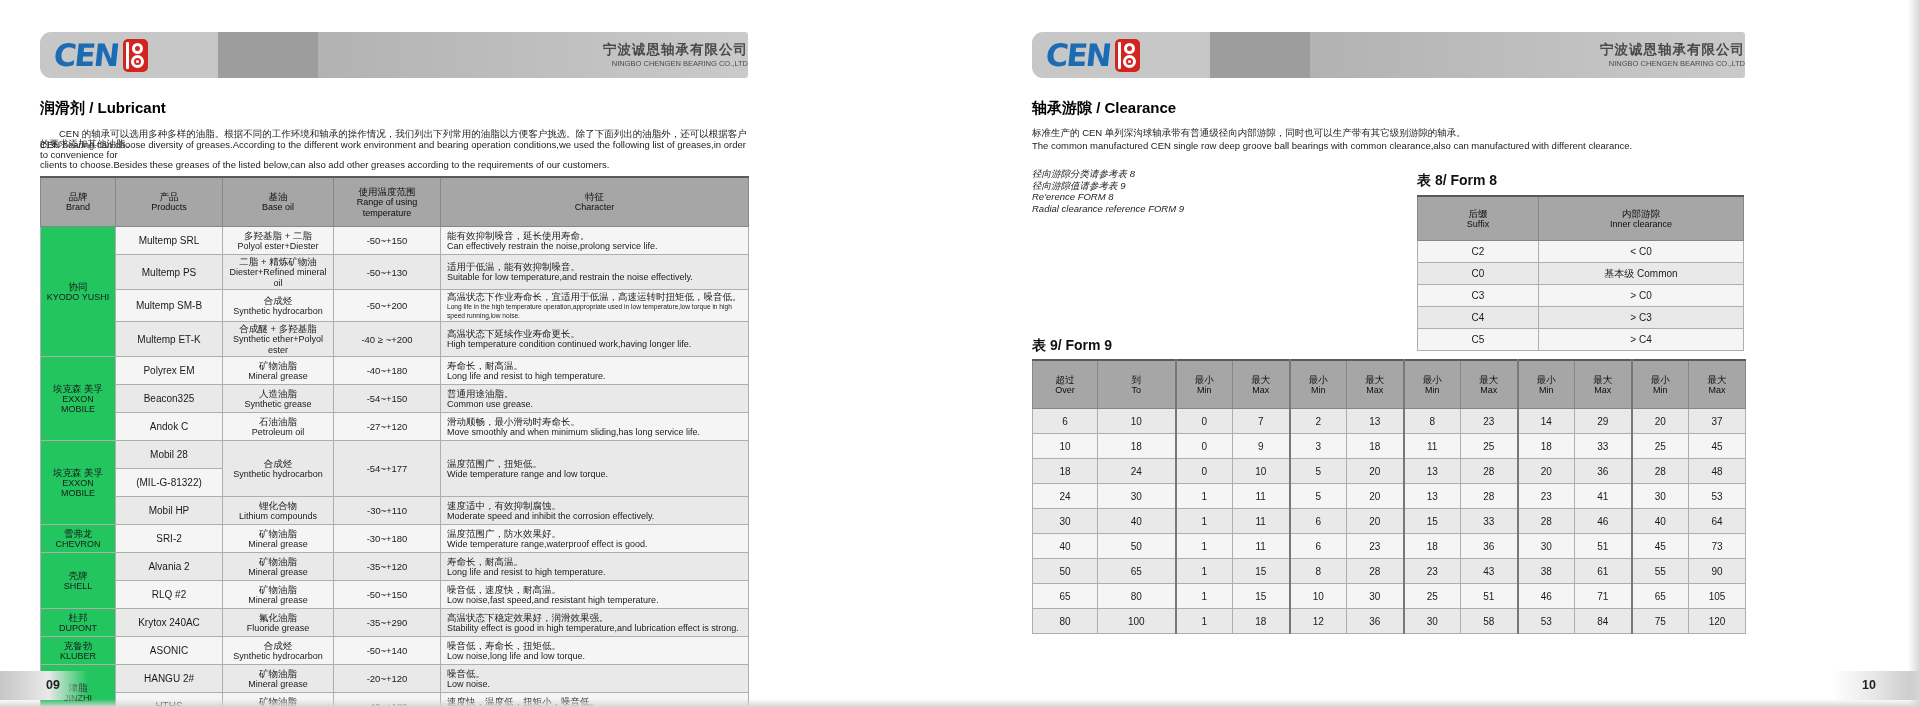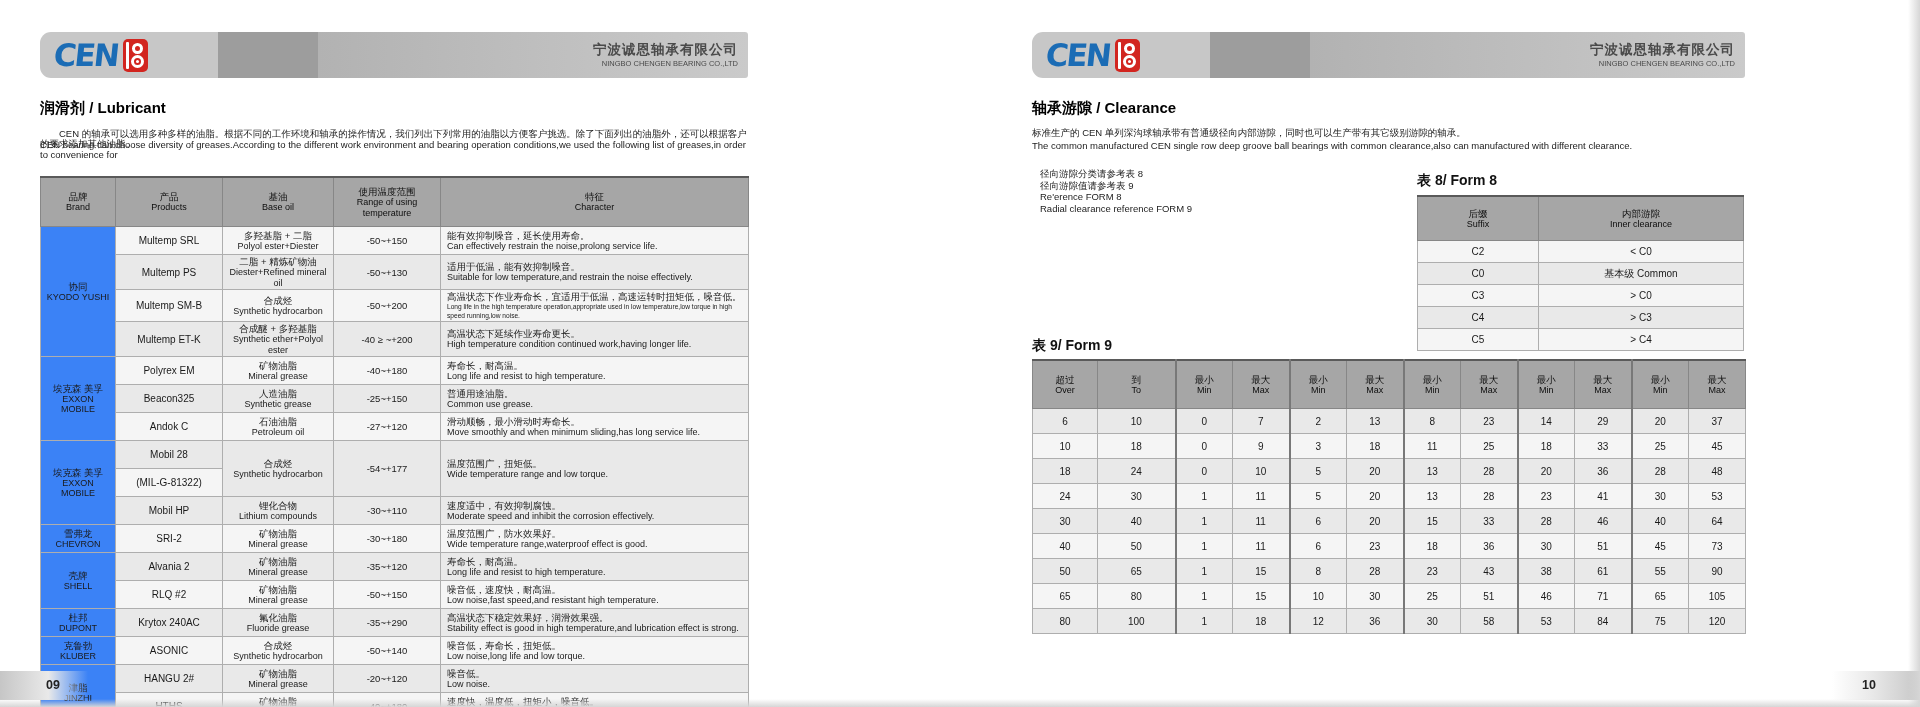--- a/index.html
+++ b/index.html
@@ -8,58 +8,58 @@
   .page{position:absolute;top:0;height:100%;}
   .page-left{left:40px;width:708px;}
   .page-right{left:1032px;width:713px;}
 
   
   .header-bar{position:absolute;top:32px;left:0;right:0;height:46px;border-radius:11px 3px 3px 11px;
               display:flex;overflow:hidden;}
   .seg-logo{width:178px;background:#c7c7c7;display:flex;align-items:center;padding-left:14px;box-sizing:border-box;}
   .seg-dark{width:100px;background:#9d9d9d;}
   .seg-main{flex:1;background:linear-gradient(90deg,#b2b2b2,#cacaca);display:flex;align-items:center;
-            justify-content:flex-end;padding-right:10px;}
+            justify-content:flex-end;padding-right:0;}
   .logo{display:flex;align-items:center;gap:5px;}
   .logo-text{font-size:31px;font-weight:bold;color:var(--brand-blue,#1b6cb5);
              font-family:"DejaVu Sans",sans-serif;letter-spacing:-2px;transform:skewX(-6deg);}
   .emblem{position:relative;width:25px;height:33px;background:var(--brand-red,#d2251f);border-radius:5px;}
   .emblem .bar{position:absolute;left:3px;top:3px;bottom:3px;width:3px;background:#fff;border-radius:1px;}
   .emblem .ring{position:absolute;border:3px solid #fff;border-radius:50%;box-sizing:border-box;}
   .emblem .r1{width:11px;height:11px;left:9px;top:4px;}
   .emblem .r2{width:13px;height:13px;left:8px;top:16px;}
   .emblem .r2::after{content:"";position:absolute;width:3px;height:3px;background:#fff;border-radius:50%;left:2px;top:2px;}
   .company{text-align:right;color:#4a4a4a;line-height:1.25;}
   .company .cname-cn{font-size:13.5px;font-weight:bold;letter-spacing:1px;}
   .company .cname-en{font-size:7.5px;}
 
   
   .section-title{position:absolute;top:99px;left:0;font-size:15px;font-weight:bold;color:#000;}
   .intro{position:absolute;left:0;right:0;font-size:9.5px;line-height:10px;color:#222;margin:0;}
   .p-left .intro-cn{top:129px;text-indent:19px;}
   .p-left .intro-en{top:140px;}
   .p-right .intro-cn{top:128px;}
   .p-right .intro-en{top:141px;}
-  .notes{position:absolute;left:8px;top:168px;font-size:9.5px;line-height:11.5px;color:#222;}
+  .notes{position:absolute;left:0;top:168px;font-size:9.5px;line-height:11.5px;color:#222;font-style:italic;}
 
   
   table{border-collapse:collapse;table-layout:fixed;}
   th{background:#a6a6a6;border:1px solid #878787;font-weight:normal;color:#0d0d0d;padding:8px;}
   td{border:1px solid #aeaeae;background:#f5f5f5;text-align:center;vertical-align:middle;padding:1px 3px;
      font-size:10px;color:#1a1a1a;}
   tr.alt td{background:#e9e9e9;}
   .cn{font-size:9.5px;line-height:11px;}
   .en{font-size:9px;line-height:10.5px;}
   .en.small{font-size:6.6px;line-height:9px;}
 
   
   .lub-table{position:absolute;top:176px;left:0;width:708px;border:1px solid #7d7d7d;border-top:2px solid #5a5a5a;}
   .lub-table th{height:28px;}
   .lub-table td{height:25px;}
-  .lub-table .brand-cell{background:#3b82f6;}
+  .lub-table .brand-cell{background:#22c55e;}
   .lub-table .char-cell{text-align:left;padding-left:6px;}
   .lub-table .prod-cell{font-size:10px;}
   .lub-table .temp-cell{font-size:9.5px;}
 
   
   .form8-title{position:absolute;left:385px;top:172px;font-size:14px;font-weight:bold;}
   .form8{position:absolute;left:385px;top:195px;width:326px;border:1px solid #7d7d7d;border-top:2px solid #5a5a5a;}
   .form8 th{height:27px;}
   .form8 td{height:19px;}
 
@@ -105,21 +105,21 @@
         <div class="company">
           <div class="cname-cn">宁波诚恩轴承有限公司</div>
           <div class="cname-en">NINGBO CHENGEN BEARING CO.,LTD</div>
         </div>
       </div>
     </div>
 
     <div class="section-title">润滑剂 / Lubricant</div>
     <p class="intro intro-cn">CEN 的轴承可以选用多种多样的油脂。根据不同的工作环境和轴承的操作情况，我们列出下列常用的油脂以方便客户挑选。除了下面列出的油脂外，还可以根据客户的要求添加其他油脂。</p>
     <p class="intro intro-en"><span>CEN bearing can choose diversity of greases.According to the different work environment and bearing operation conditions,we used the following list of greases,in order to convenience for</span><br>
-      </p>
+      <span>clients to choose.Besides these greases of the listed below,can also add other greases according to the requirements of our customers.</span></p>
 
     <table class="lub-table">
       <colgroup>
           <col style="width:75px">
           <col style="width:107px">
           <col style="width:111px">
           <col style="width:107px">
           <col style="width:308px">
         </colgroup>
       <thead>
@@ -214,21 +214,21 @@
               <div class="cn">寿命长，耐高温。</div>
               <div class="en">Long life and resist to high temperature.</div>
             </td>
           </tr>
           <tr class="alt">
             <td class="prod-cell">Beacon325</td>
             <td class="base-cell" rowspan="1">
               <div class="cn">人造油脂</div>
               <div class="en">Synthetic grease</div>
             </td>
-            <td class="temp-cell" rowspan="1">-25~+150</td>
+            <td class="temp-cell" rowspan="1">-54~+150</td>
             <td class="char-cell" rowspan="1">
               <div class="cn">普通用途油脂。</div>
               <div class="en">Common use grease.</div>
             </td>
           </tr>
           <tr>
             <td class="prod-cell">Andok C</td>
             <td class="base-cell" rowspan="1">
               <div class="cn">石油油脂</div>
               <div class="en">Petroleum oil</div>

